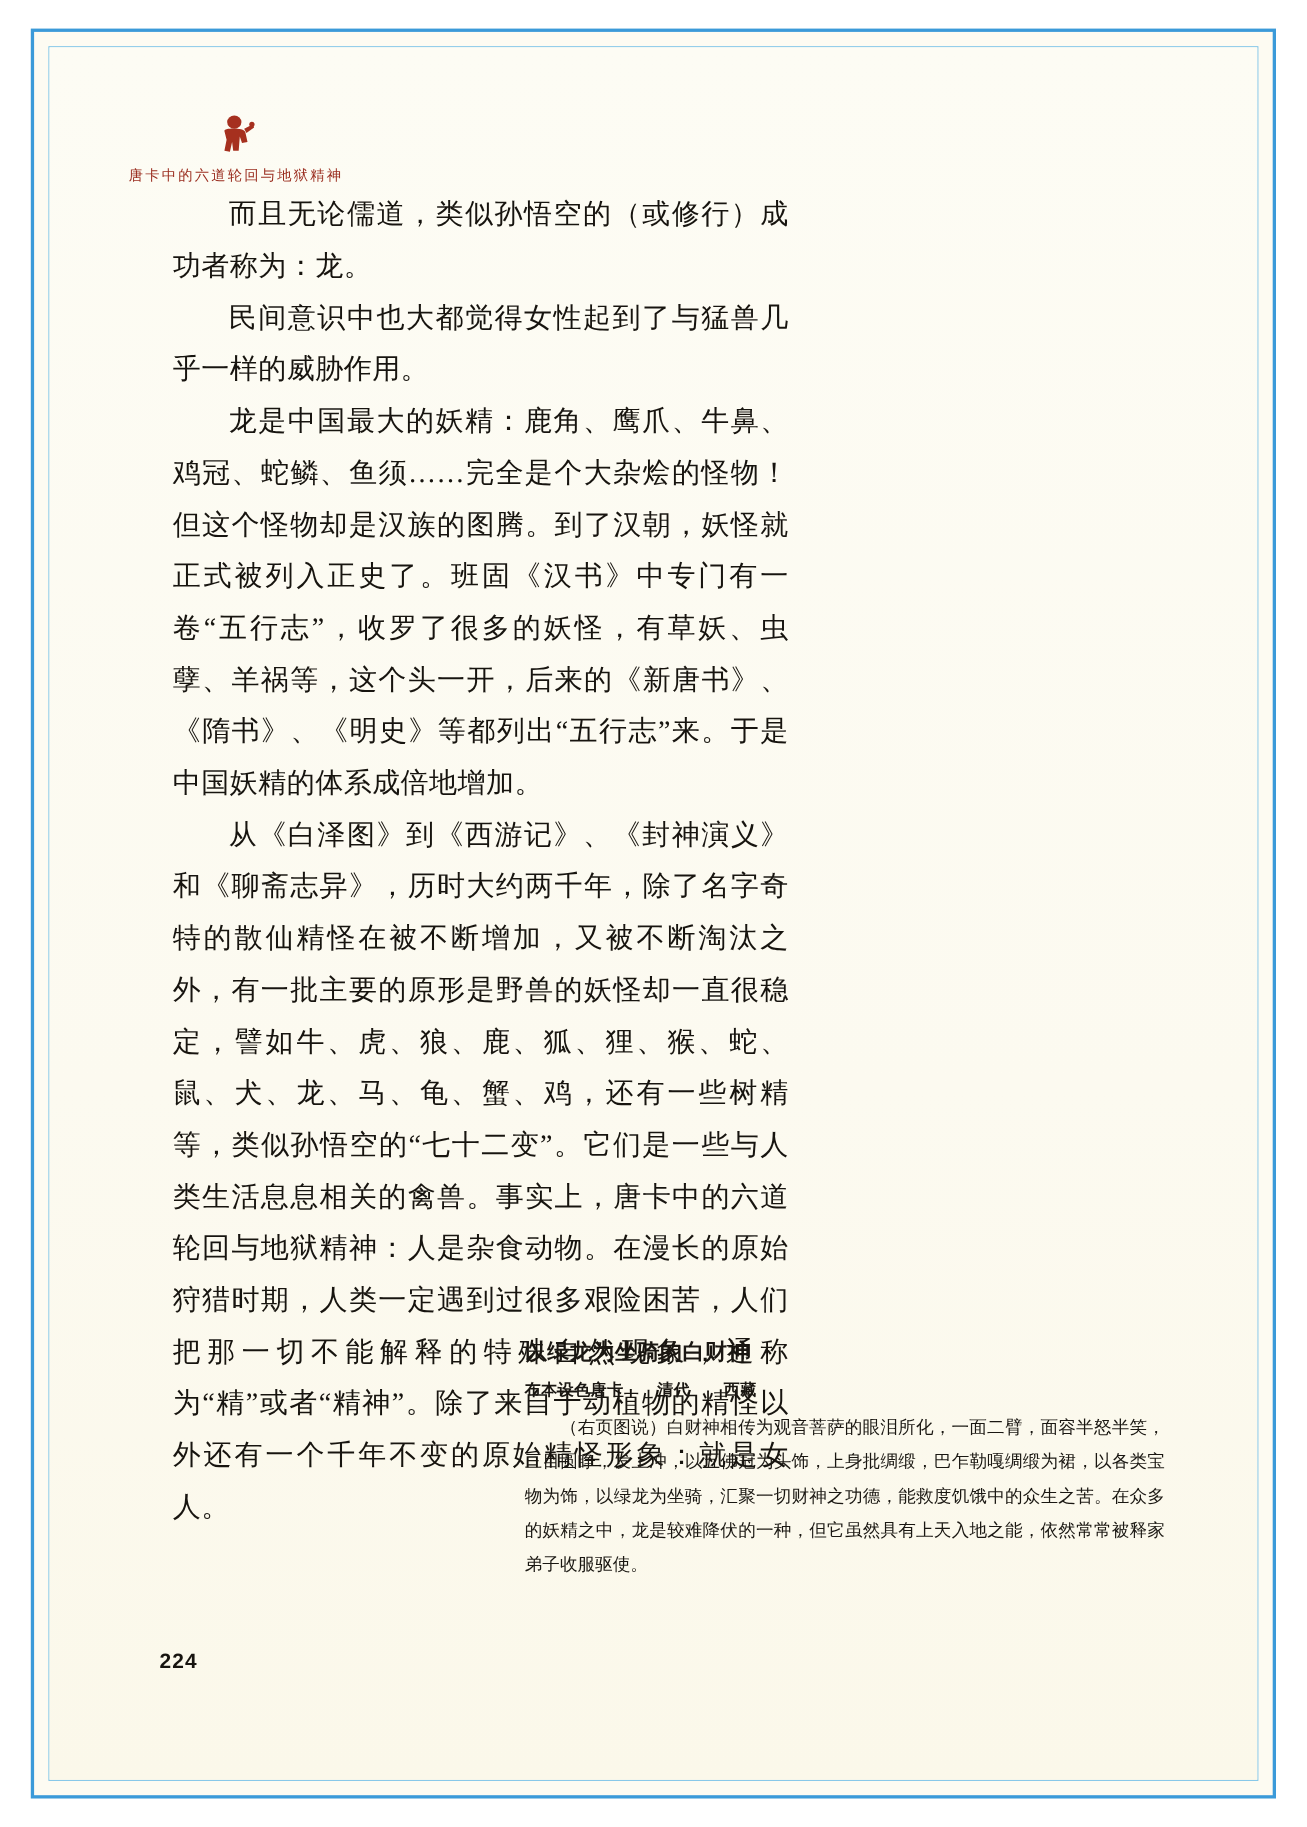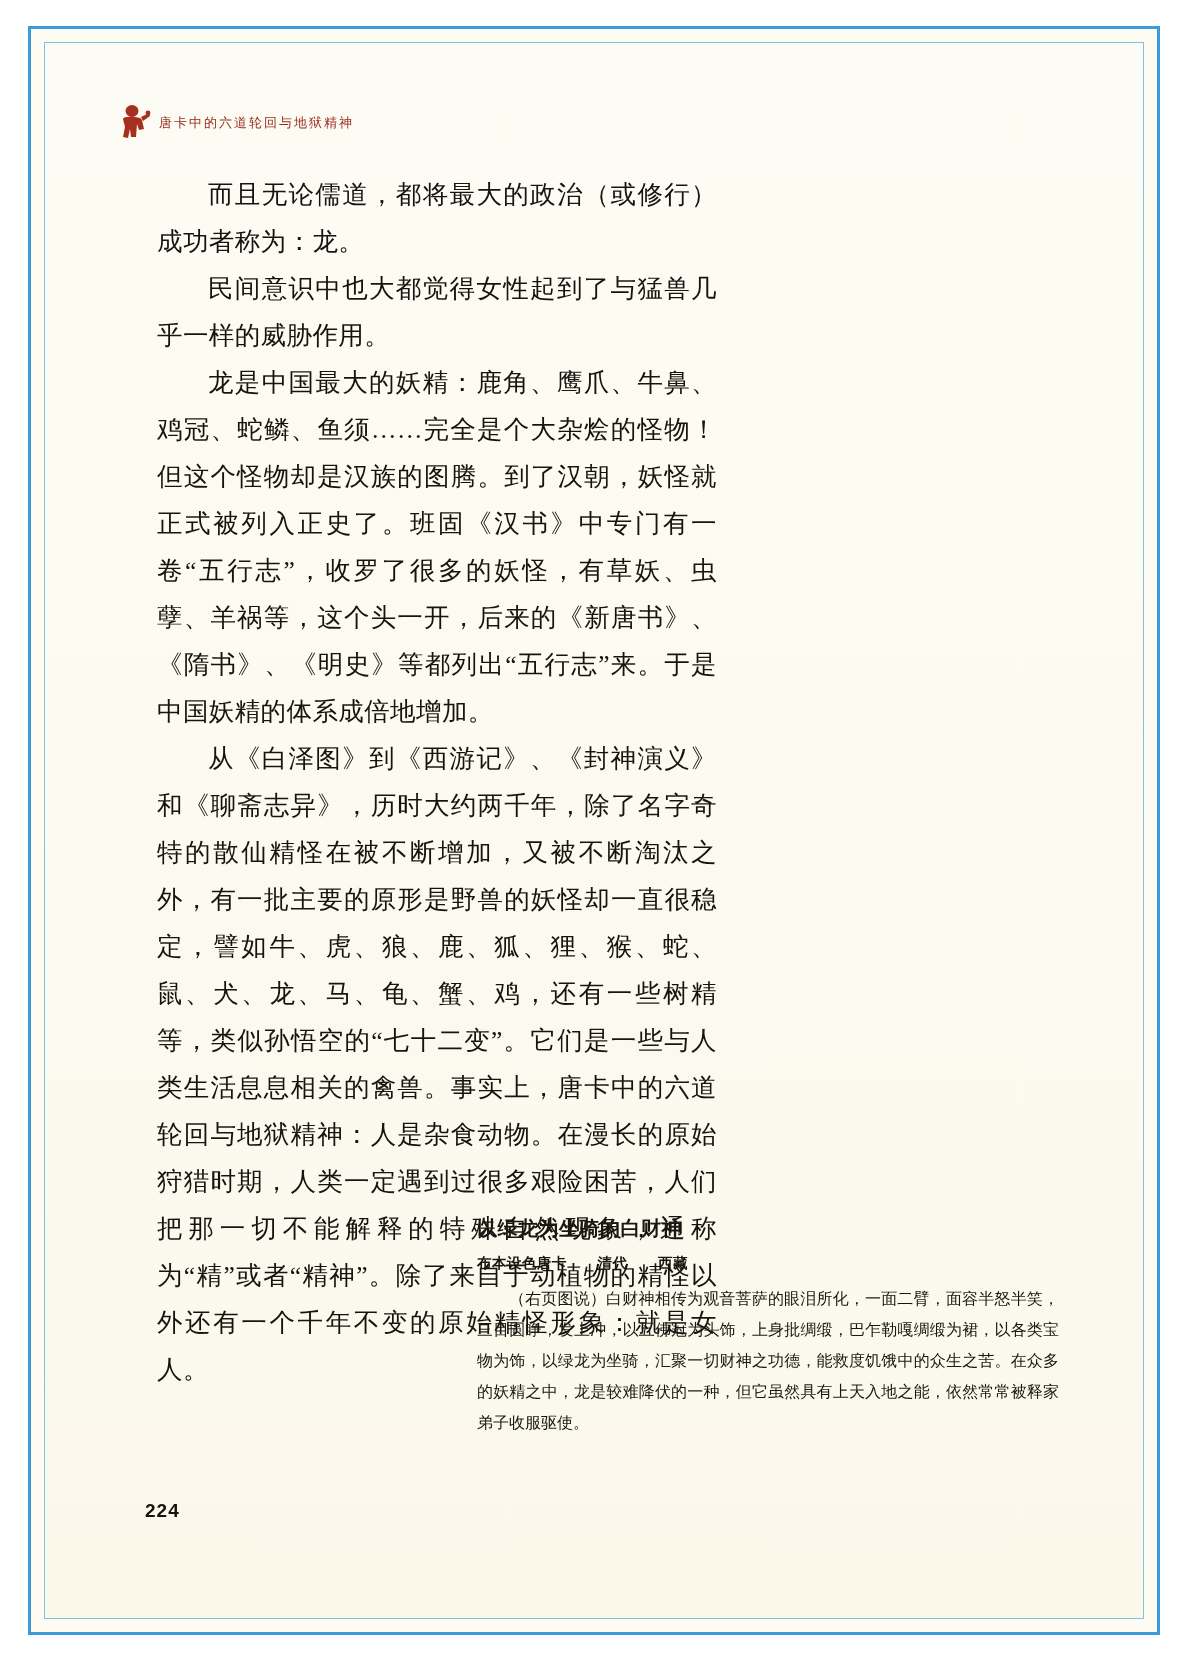--- a/index.html
+++ b/index.html
@@ -51,20 +51,21 @@
   }
 
   
   .runhead {
     position: absolute;
     left: 72px;
     top: 60px;
     display: flex;
     align-items: center;
     gap: 8px;
+    flex-direction: column;
   }
   .runhead-mark {
     width: 34px;
     height: 40px;
     position: relative;
     flex: 0 0 auto;
   }
   .runhead-mark svg { display: block; }
   .runhead-text {
     font-size: 13px;
@@ -155,21 +156,21 @@
                 <path d="M6 16 C6 13 24 13 25 17 L27 26 L22 27 L20 21 L19 34 L14 34 L13 26 L11 35 L6 34 L8 24 Z"></path>
                 <path d="M24 14 L32 10 L33 13 L26 18 Z"></path>
                 <circle cx="31" cy="10" r="2.4"></circle>
               </g>
             </svg>
           </span>
           <span class="runhead-text">唐卡中的六道轮回与地狱精神</span>
         </div>
 
         <div class="body-col">
-          <p class="para">而且无论儒道，都将最大的政治（或修行）成功者称为：龙。</p>
+          <p class="para">而且无论儒道，类似孙悟空的（或修行）成功者称为：龙。</p>
           <p class="para">民间意识中也大都觉得女性起到了与猛兽几乎一样的威胁作用。</p>
           <p class="para">龙是中国最大的妖精：鹿角、鹰爪、牛鼻、鸡冠、蛇鳞、鱼须……完全是个大杂烩的怪物！但这个怪物却是汉族的图腾。到了汉朝，妖怪就正式被列入正史了。班固《汉书》中专门有一卷“五行志”，收罗了很多的妖怪，有草妖、虫孽、羊祸等，这个头一开，后来的《新唐书》、《隋书》、《明史》等都列出“五行志”来。于是中国妖精的体系成倍地增加。</p>
           <p class="para">从《白泽图》到《西游记》、《封神演义》和《聊斋志异》，历时大约两千年，除了名字奇特的散仙精怪在被不断增加，又被不断淘汰之外，有一批主要的原形是野兽的妖怪却一直很稳定，譬如牛、虎、狼、鹿、狐、狸、猴、蛇、鼠、犬、龙、马、龟、蟹、鸡，还有一些树精等，类似孙悟空的“七十二变”。它们是一些与人类生活息息相关的禽兽。事实上，唐卡中的六道轮回与地狱精神：人是杂食动物。在漫长的原始狩猎时期，人类一定遇到过很多艰险困苦，人们把那一切不能解释的特殊自然现象，通称为“精”或者“精神”。除了来自于动植物的精怪以外还有一个千年不变的原始精怪形象：就是女人。</p>
         </div>
 
         <div class="caption-block">
           <div class="caption-title">以绿龙为坐骑的白财神</div>
           <div class="caption-sub">
             <span>布本设色唐卡</span>
             <span>清代</span>

